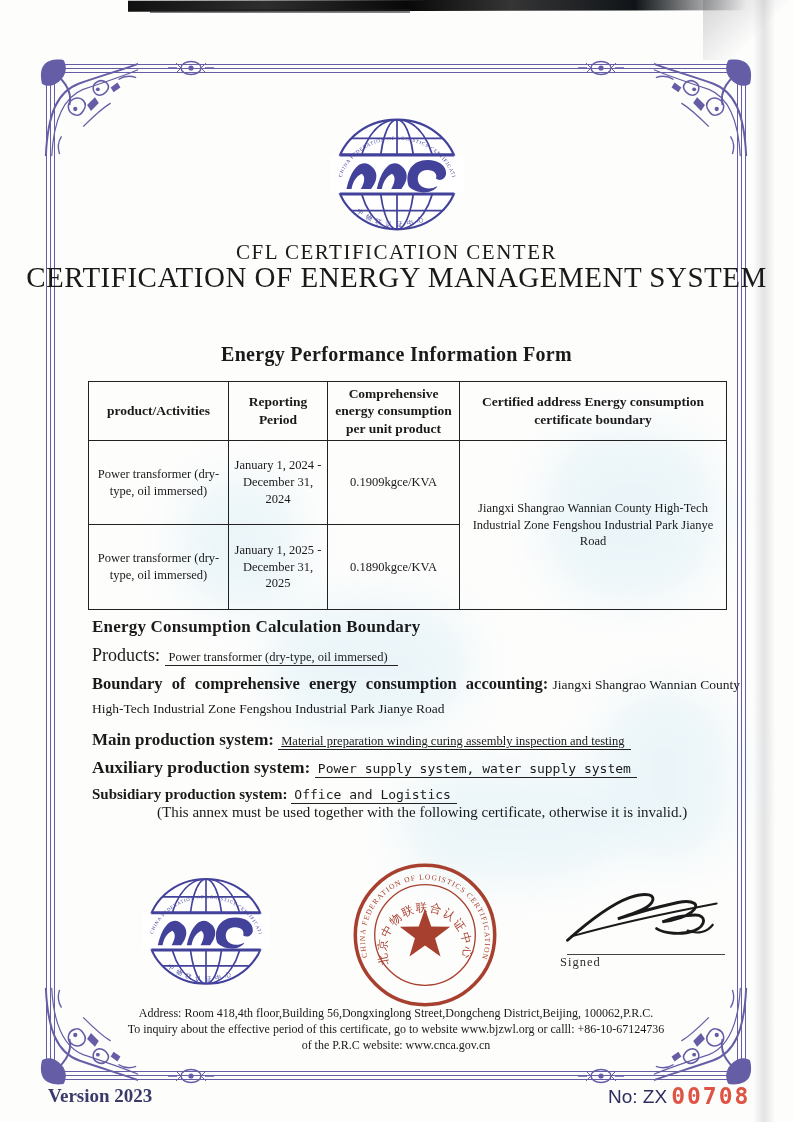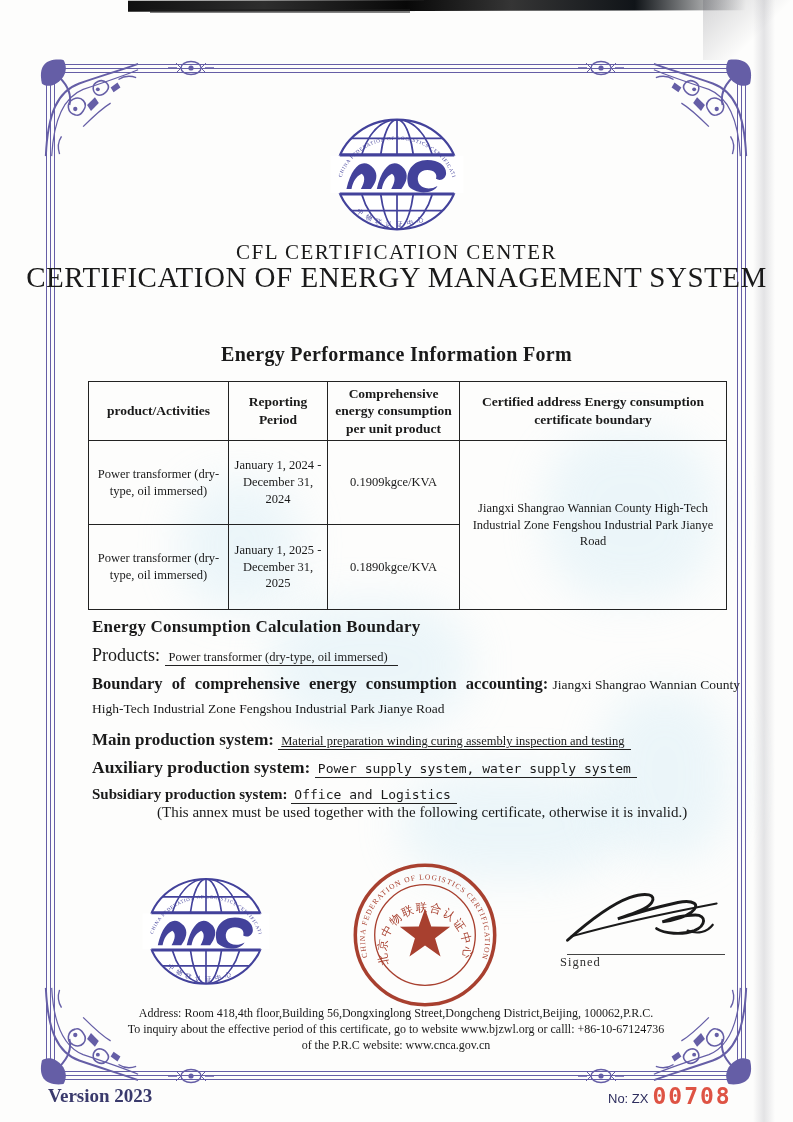--- a/index.html
+++ b/index.html
@@ -66,21 +66,21 @@
   .logo-main{left:317px;top:108px;}
   .logo-bottom{left:130px;top:868px;}
   .stamp{left:350px;top:860px;}
   .sig-block{left:560px;top:886px;width:172px;}
   .sig-line{border-top:1.5px solid #444;width:158px;margin:2px auto 0;}
   .sig-label{font-size:12.5px;color:#2c2c2c;letter-spacing:1px;}
   
   .footer{top:1006px;left:96px;width:600px;text-align:center;font-size:12px;line-height:1.32;}
   .version{left:48px;top:1085px;font-size:19px;color:#3a3a6c;font-weight:bold;}
   .cert-no{left:608px;top:1082px;white-space:nowrap;}
-  .cert-no .no-lbl{font-family:"Liberation Sans",sans-serif;font-size:13px;color:#2e2e5e;}
+  .cert-no .no-lbl{font-family:"Liberation Sans",sans-serif;font-size:19px;color:#2e2e5e;}
   .cert-no .no-val{font-family:"DejaVu Sans Mono",monospace;font-size:23px;font-weight:bold;
     color:#de5344;letter-spacing:2px;position:relative;top:1px;}
 </style>
 </head>
 <body>
 
 <div class="page">
 
   <div class="scan-strip"></div>
   <div class="scan-strip2"></div>

